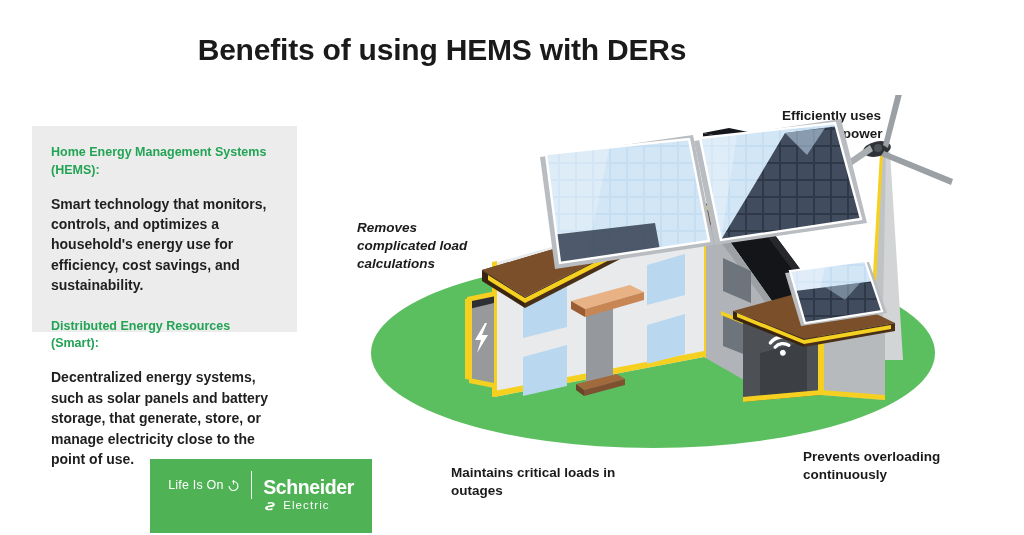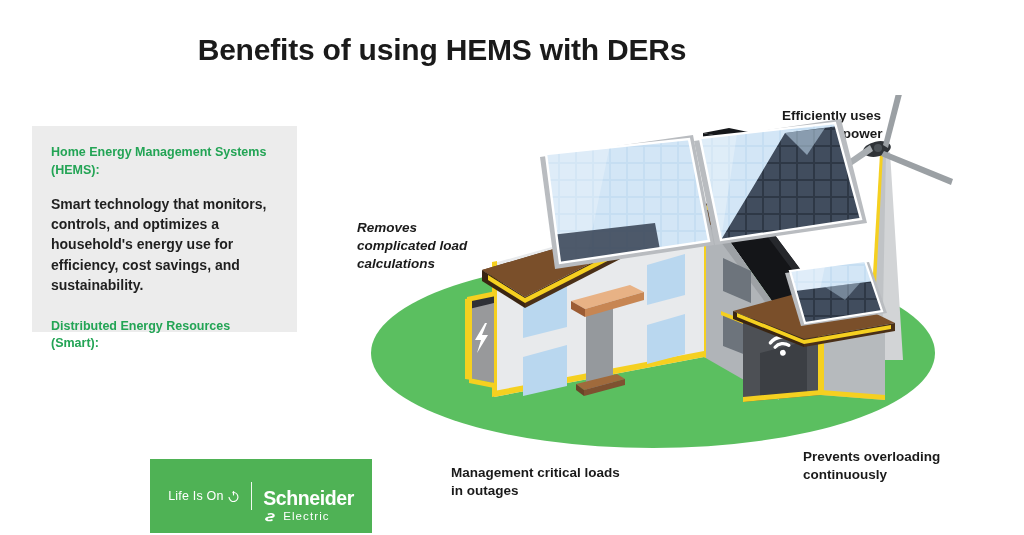--- a/index.html
+++ b/index.html
@@ -58,21 +58,21 @@
 
   
   .logo-block {
     position: absolute;
     left: 150px;
     top: 459px;
     width: 222px;
     height: 74px;
     background: #4fb255;
     display: flex;
-    align-items: center;
+    align-items: flex-start;
     justify-content: center;
   }
   .logo-inner {
     display: flex;
     align-items: center;
     gap: 11px;
   }
   .logo-tagline {
     display: flex;
     align-items: center;
@@ -137,27 +137,28 @@
 </style>
 </head>
 <body>
 
 <div class="page-title">Benefits of using HEMS with DERs</div>
 
 <div class="info-panel">
   <p class="info-heading">Home Energy Management Systems (HEMS):</p>
   <p class="info-body">Smart technology that monitors, controls, and optimizes a household's energy use for efficiency, cost savings, and sustainability.</p>
   <p class="info-heading">Distributed Energy Resources (Smart):</p>
+  <p class="info-body last">Decentralized energy systems, such as solar panels and battery storage, that generate, store, or manage electricity close to the point of use.</p>
 </div>
 
 <div class="callout callout-removes">Removes complicated load calculations</div>
 
 <div class="callout callout-efficient">Efficiently uses available power sources</div>
 
-<div class="callout callout-maintains">Management critical loads in outages</div>
+<div class="callout callout-maintains">Maintains critical loads in outages</div>
 
 <div class="callout callout-prevents">Prevents overloading continuously</div>
 
 <div class="logo-block">
   <div class="logo-inner">
     <div class="logo-tagline">
       <span>Life Is On</span>
       <svg width="13" height="13" viewBox="0 0 24 24">
         <circle cx="12" cy="13" r="8.2" fill="none" stroke="#ffffff" stroke-width="2.1" stroke-dasharray="40 12" transform="rotate(-105 12 13)"></circle>
         <rect x="11" y="2" width="2.1" height="8" rx="0.6" fill="#ffffff"></rect>

